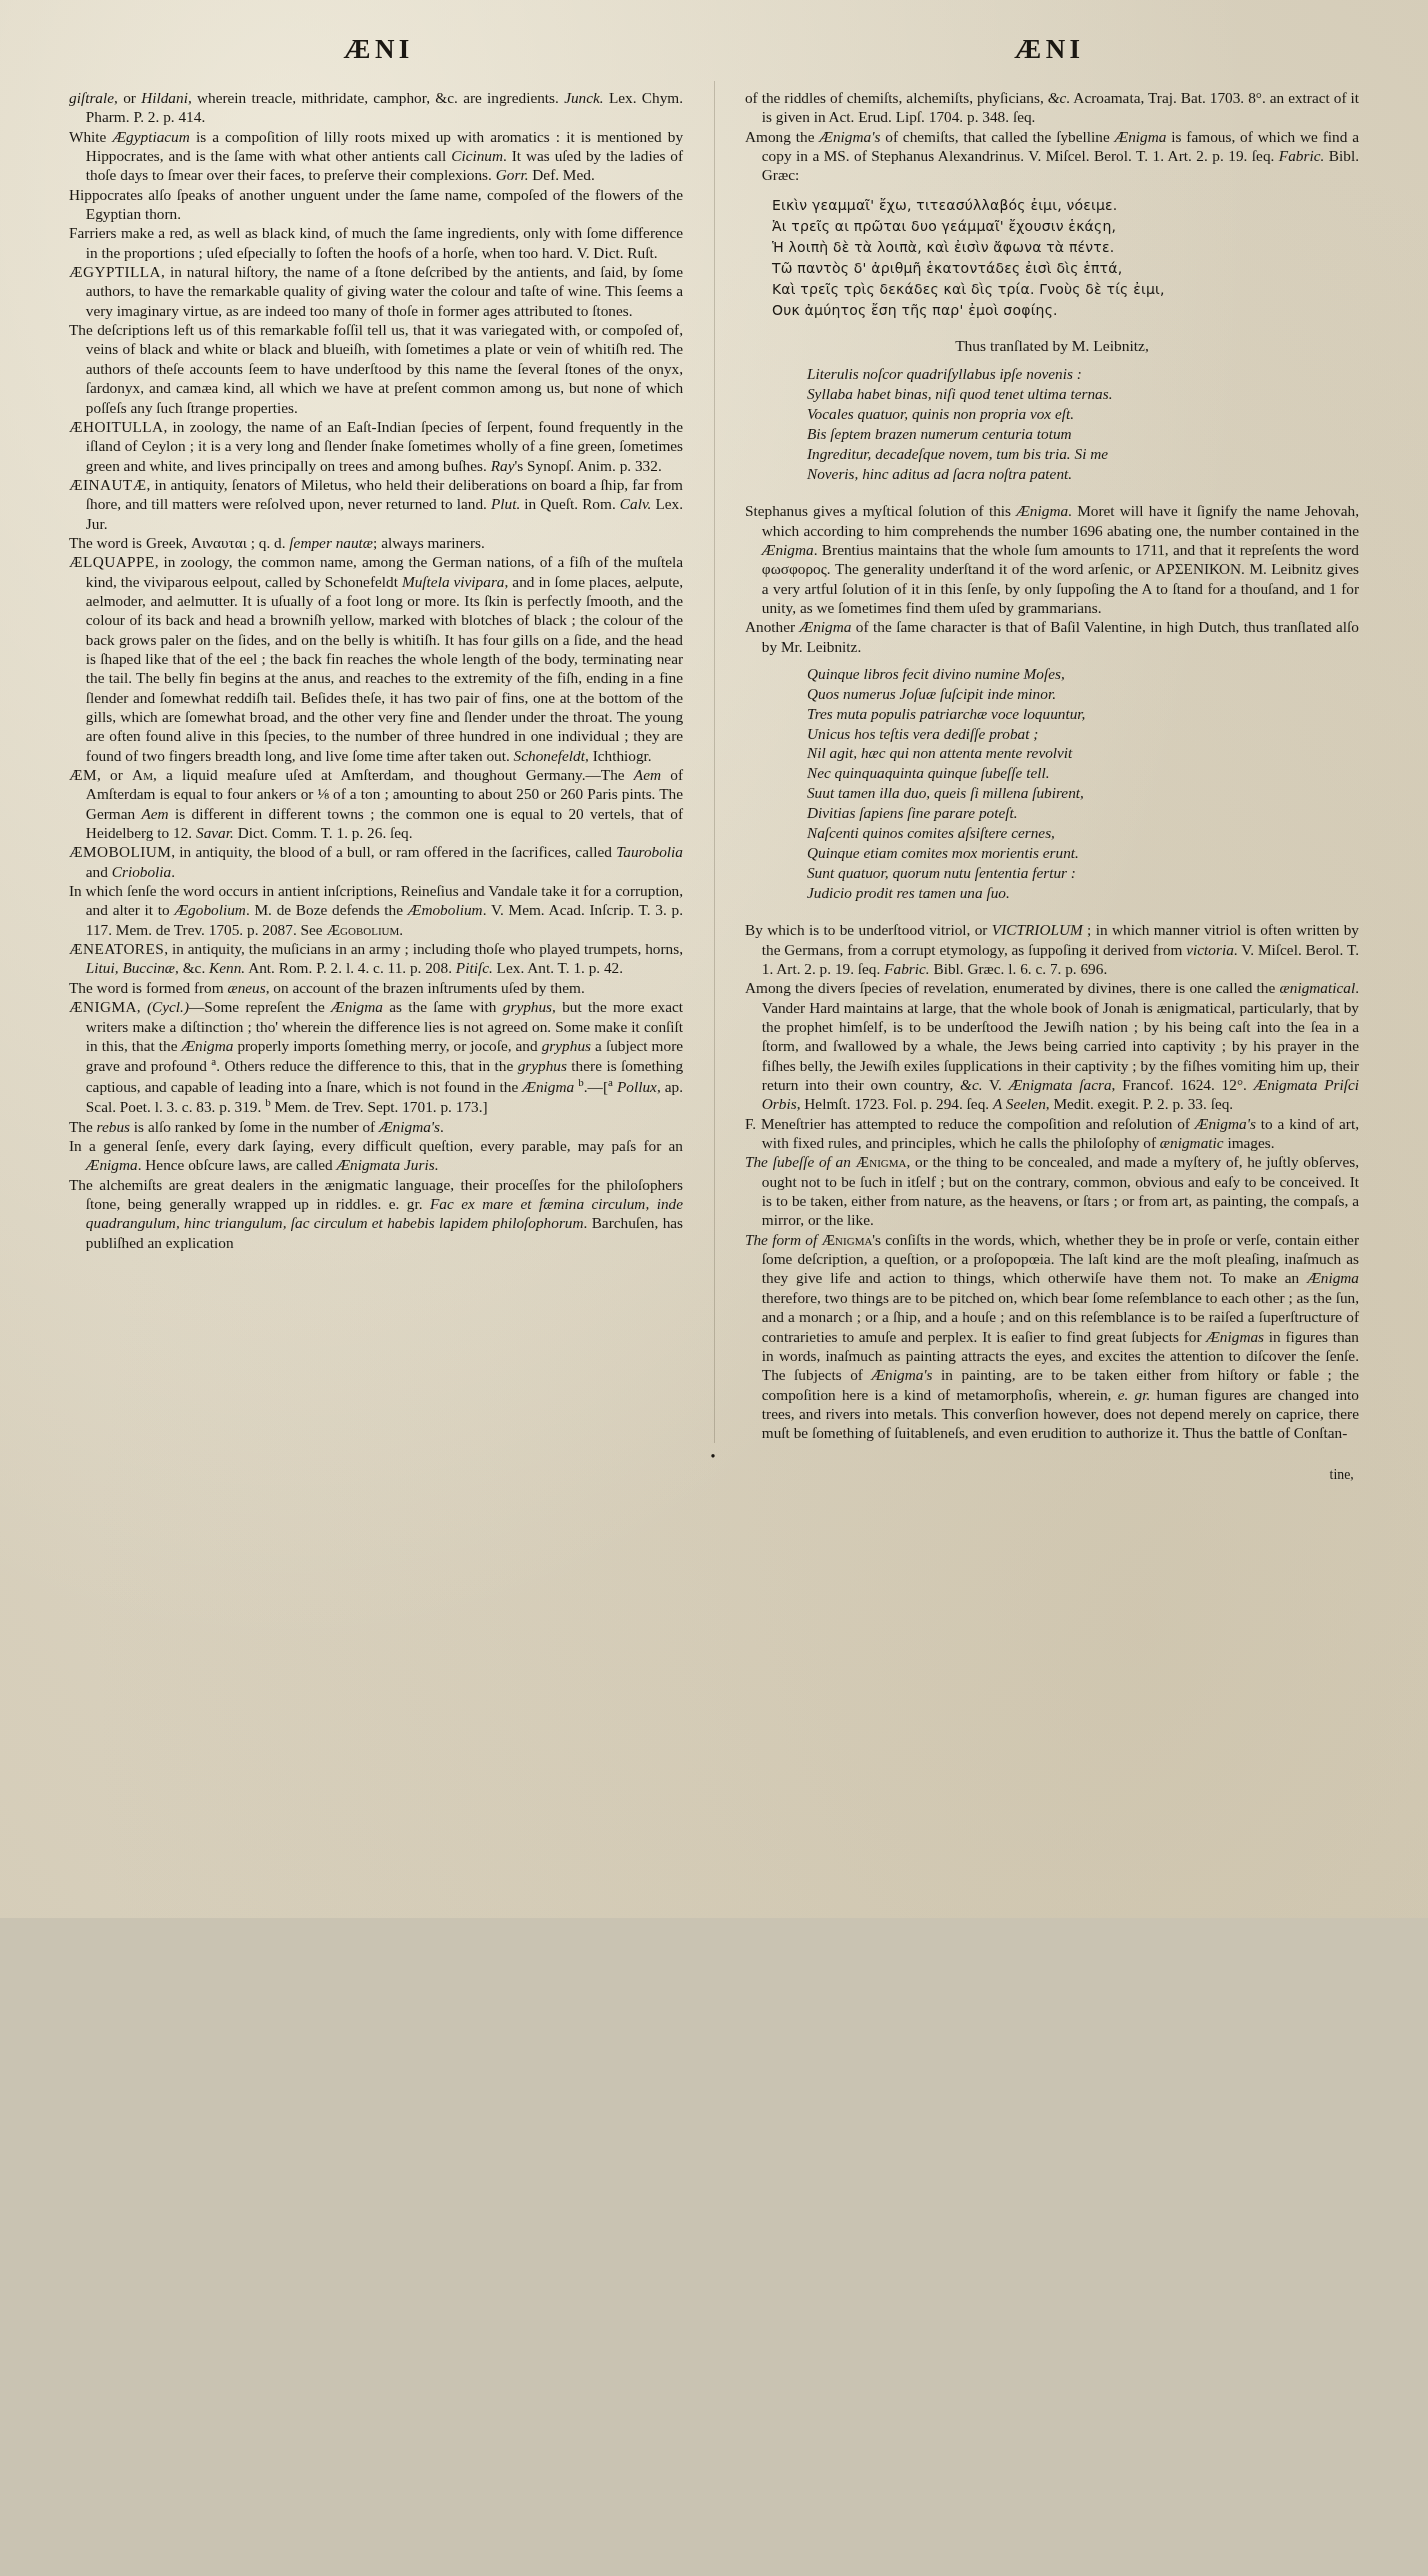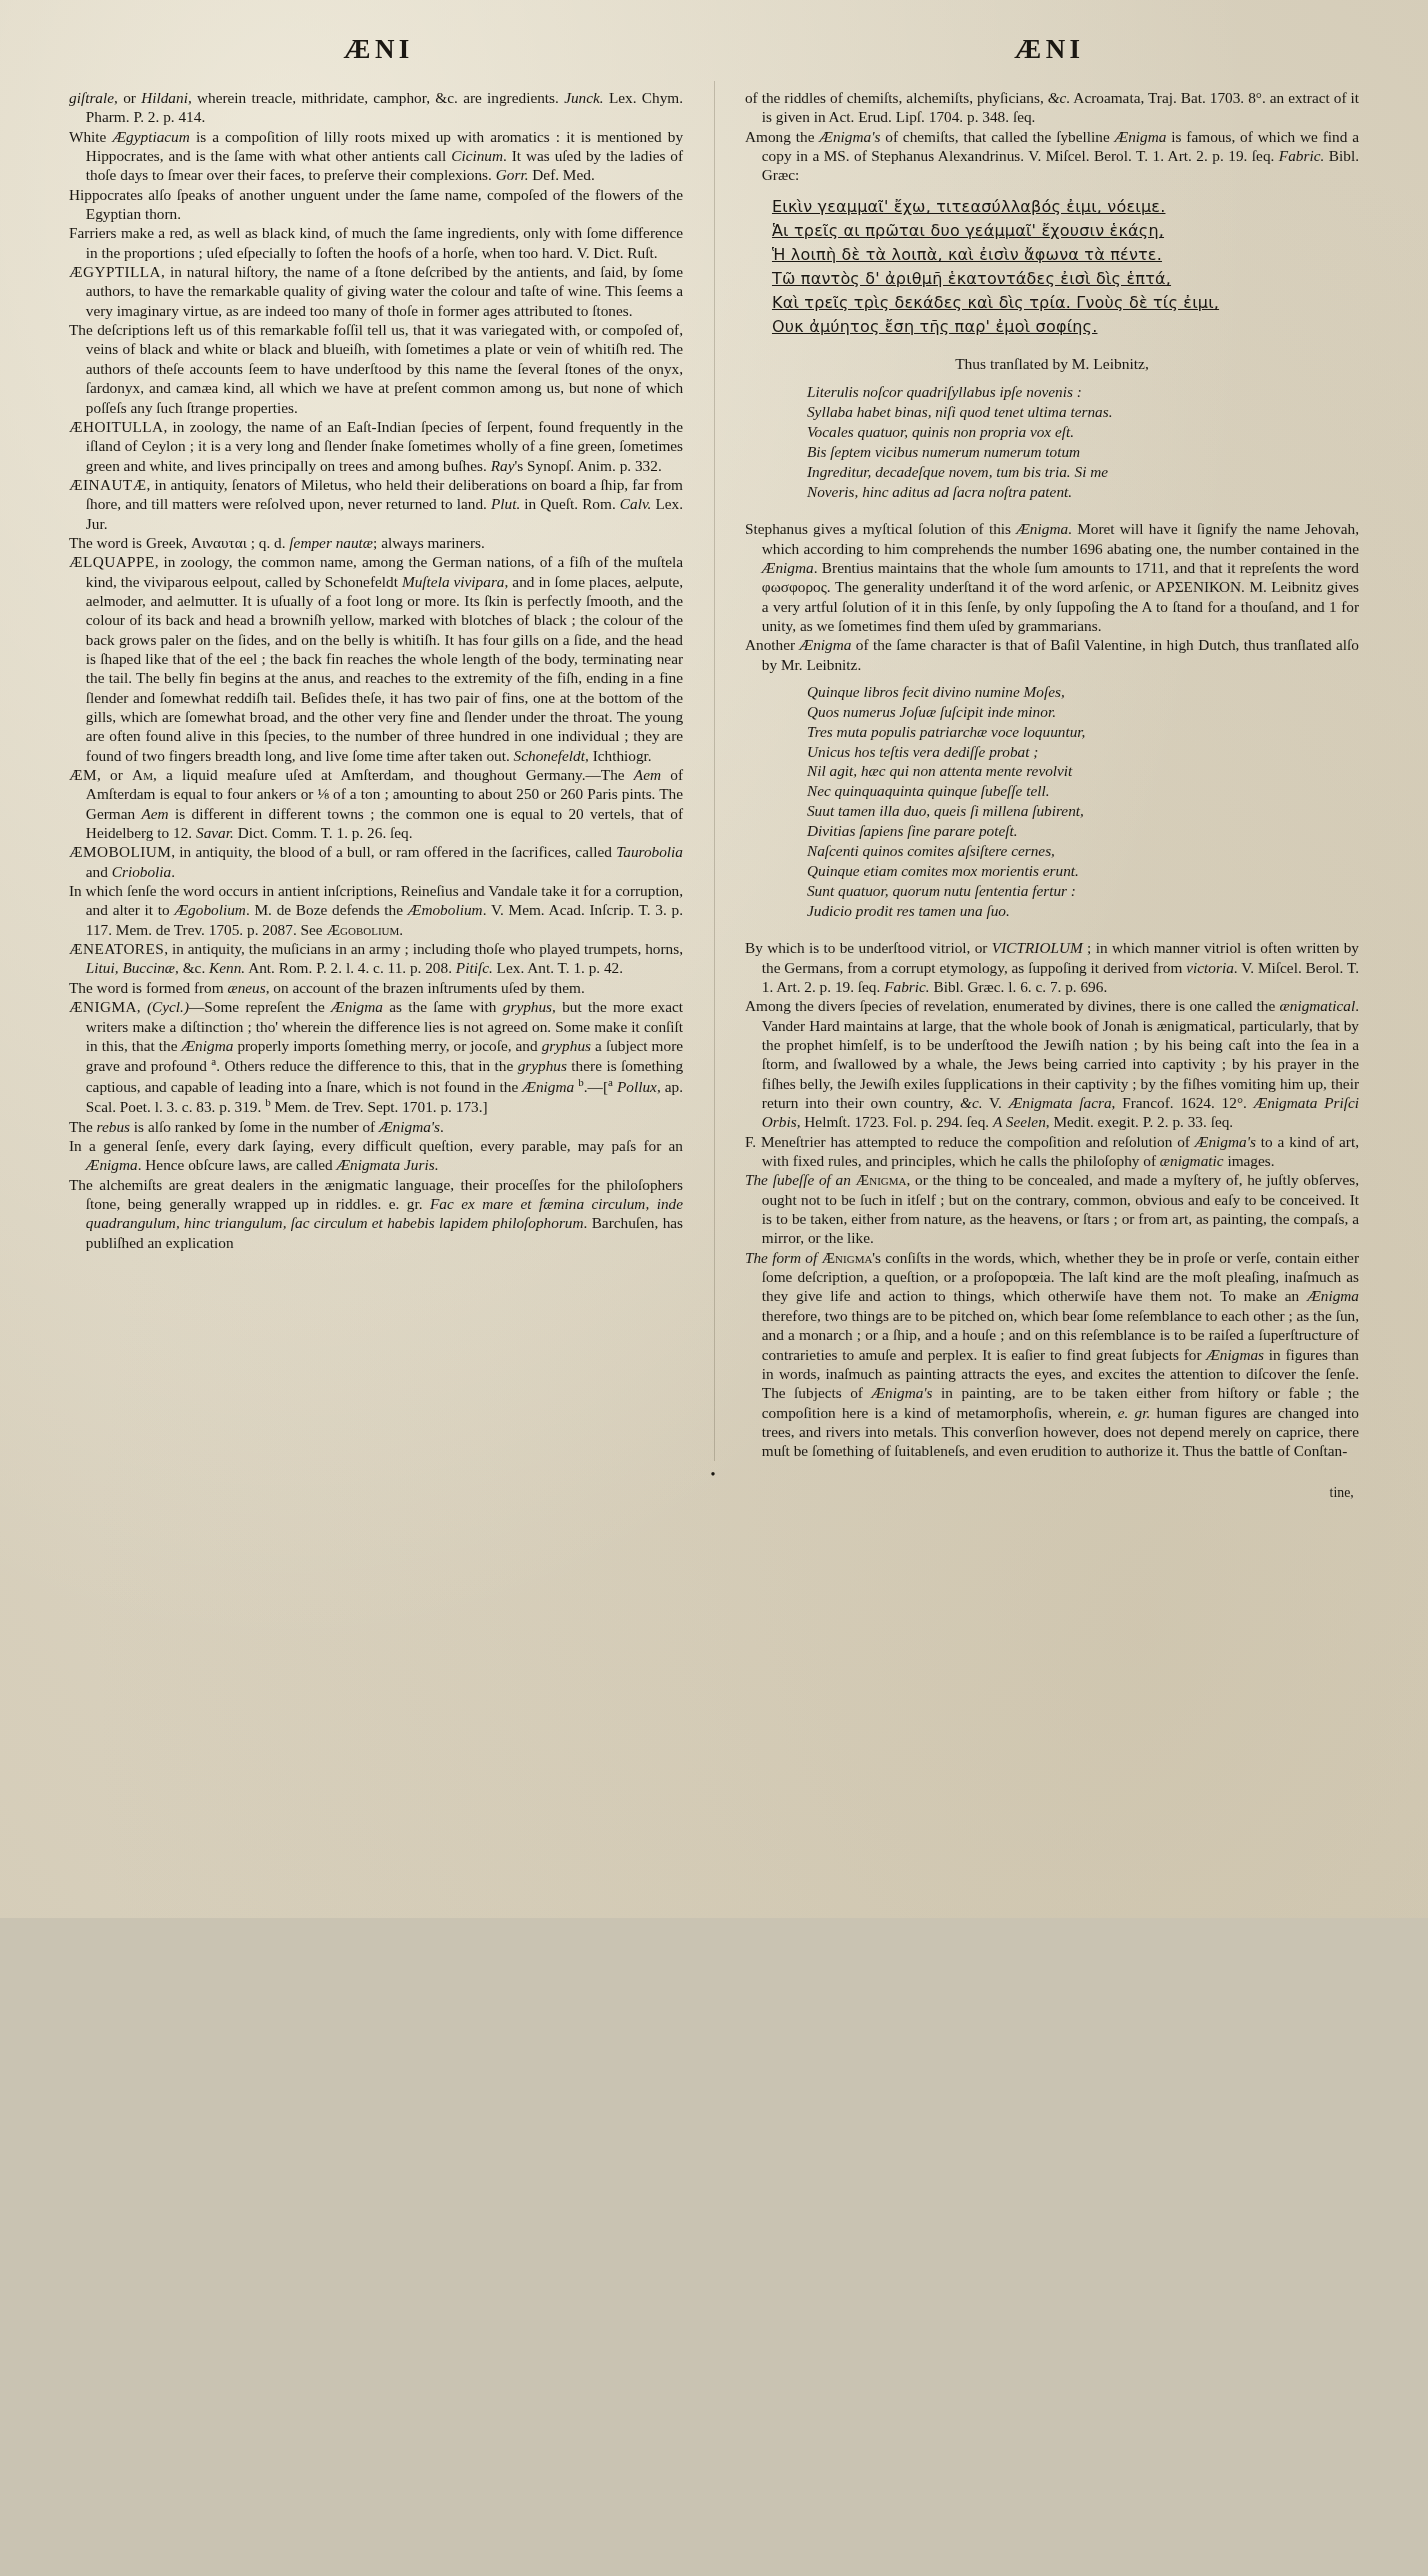--- a/index.html
+++ b/index.html
@@ -79,27 +79,26 @@
   .verse {
     margin: 8px 0 8px 0;
     font-style: italic;
     text-indent: 0;
     padding-left: 30px;
     line-height: 1.3;
   }
   .verse div { text-indent: 0; margin-left: 32px; }
   .greek {
     font-family: "DejaVu Sans", sans-serif;
-    font-size: 16px;
+    font-size: 14px;
     line-height: 1.5;
     text-indent: 0;
     padding-left: 27px;
     margin: 10.7px 0 12.5px 0;
     letter-spacing: 0.2px;
-    text-decoration: underline;
   }
   .thus {
     text-align: center;
     text-indent: 0;
     margin: 14.2px 0 9px 0;
     font-size: 15.5px;
   }
   .gap { height: 9.8px; }
   .footer-dot {
     text-align: center;
@@ -158,21 +157,21 @@
           <div>Ἡ λοιπὴ δὲ τὰ λοιπὰ, καὶ ἐισὶν ἄφωνα τὰ πέντε.</div>
           <div>Τῶ παντὸς δ' ἀριθμῆ ἑκατοντάδες ἐισὶ δὶς ἑπτά,</div>
           <div>Καὶ τρεῖς τρὶς δεκάδες καὶ δὶς τρία. Γνοὺς δὲ τίς ἐιμι,</div>
           <div>Ουκ ἀμύητος ἔση τῆς παρ' ἐμοὶ σοφίης.</div>
         </div>
         <p class="thus">Thus tranſlated by M. Leibnitz,</p>
         <div class="verse">
           <div>Literulis noſcor quadriſyllabus ipſe novenis :</div>
           <div>Syllaba habet binas, niſi quod tenet ultima ternas.</div>
           <div>Vocales quatuor, quinis non propria vox eſt.</div>
-          <div>Bis ſeptem vicibus numerum numerum totum</div>
+          <div>Bis ſeptem brazen numerum centuria totum</div>
           <div>Ingreditur, decadeſque novem, tum bis tria.  Si me</div>
           <div>Noveris, hinc aditus ad ſacra noſtra patent.</div>
         </div>
         <div class="gap"></div>
         <p class="hang">Stephanus gives a myſtical ſolution of this <span class="it">Ænigma</span>. Moret will have it ſignify the name Jehovah, which according to him comprehends the number 1696 abating one, the number contained in the <span class="it">Ænigma</span>. Brentius maintains that the whole ſum amounts to 1711, and that it repreſents the word φωσφορος. The generality underſtand it of the word arſenic, or ΑΡΣΕΝΙΚΟΝ. M. Leibnitz gives a very artful ſolution of it in this ſenſe, by only ſuppoſing the A to ſtand for a thouſand, and 1 for unity, as we ſometimes find them uſed by grammarians.</p>
         <p class="hang">Another <span class="it">Ænigma</span> of the ſame character is that of Baſil Valentine, in high Dutch, thus tranſlated alſo by Mr. Leibnitz.</p>
         <div class="verse">
           <div>Quinque libros fecit divino numine Moſes,</div>
           <div>   Quos numerus Joſuæ ſuſcipit inde minor.</div>
           <div>Tres muta populis patriarchæ voce loquuntur,</div>

